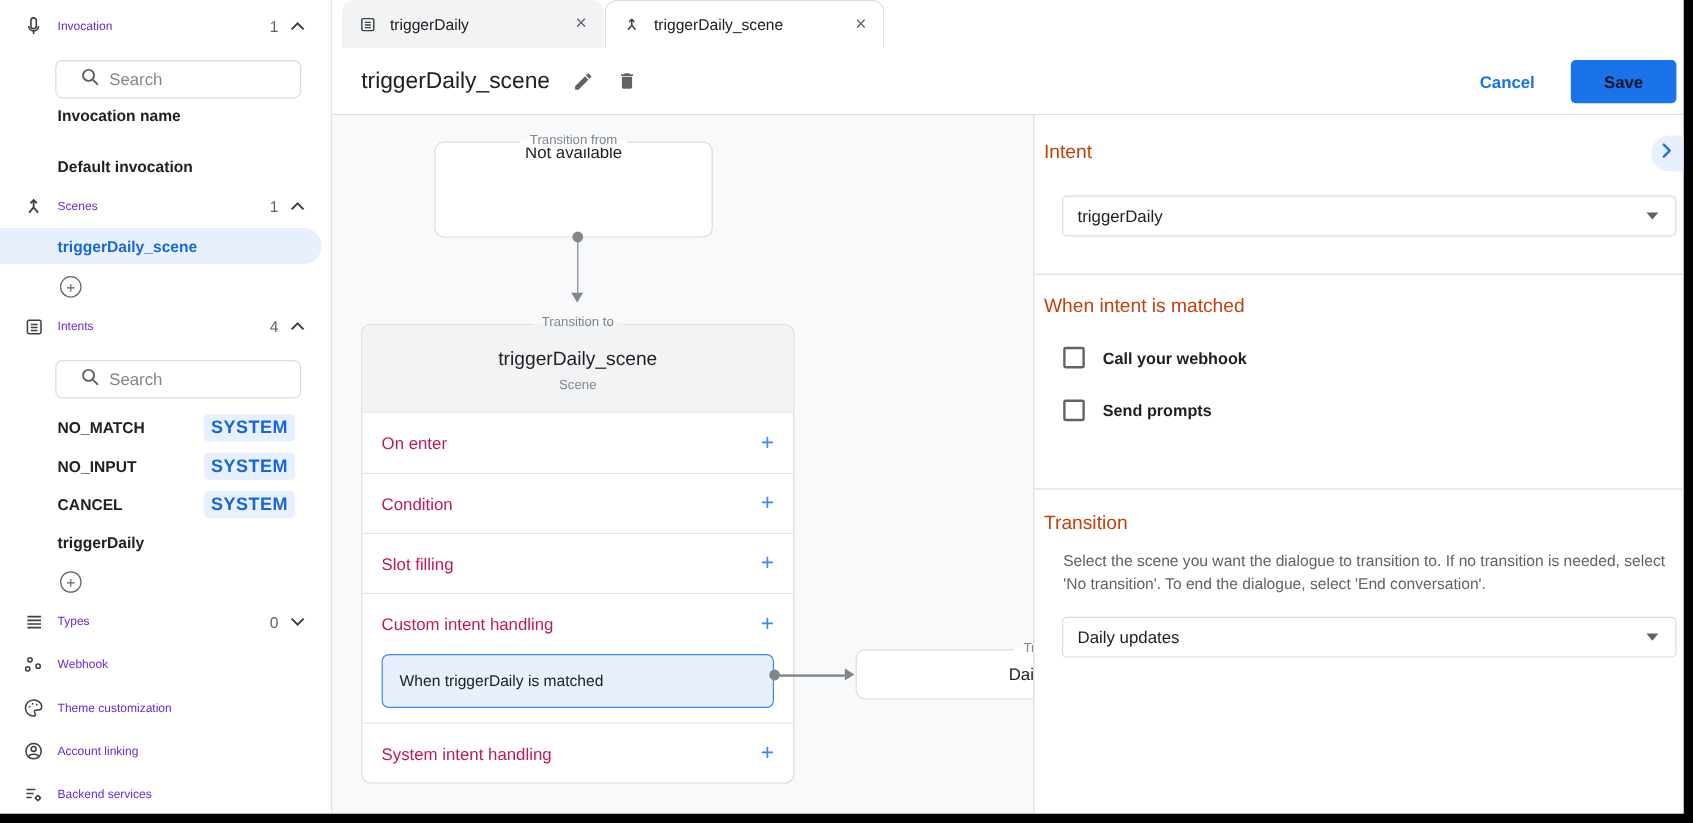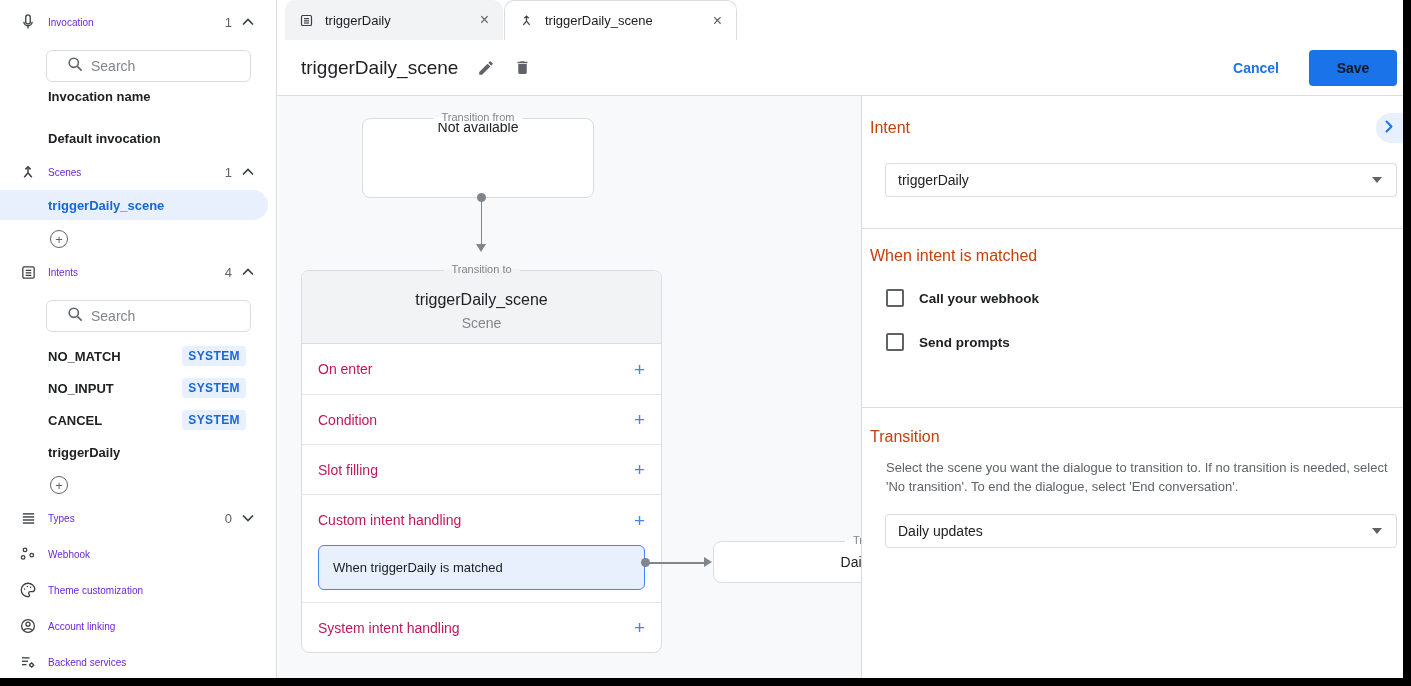--- a/index.html
+++ b/index.html
@@ -13,21 +13,21 @@
   .sicon { width:24px; height:24px; display:flex; align-items:center; justify-content:center; color:#3c4043; flex:none; }
   .slabel { margin-left:8px; font-size:10px; color:#6d28d9; flex:1 1 auto; white-space:nowrap; }
   .scount { font-size:13px; color:#5f6368; margin-right:10px; }
   .schev { display:flex; align-items:center; color:#5f6368; }
   .searchbox { position:absolute; left:46px; width:205px; height:32px; border:1px solid #dadce0; border-radius:6px; background:#fff; display:flex; align-items:center; padding:0 20px; }
   .searchbox input { border:none; outline:none; font-size:14px; color:#202124; width:140px; margin-left:8px; font-family:"Liberation Sans",sans-serif; background:transparent; }
   .searchbox input::placeholder { color:#80868b; }
   .bitem { position:absolute; left:48px; font-size:13px; font-weight:700; color:#202124; white-space:nowrap; }
   .irow { position:absolute; left:0; right:0; height:22px; display:flex; align-items:center; justify-content:space-between; padding:0 30px 0 48px; }
   .irow .ilabel { font-size:13px; font-weight:700; color:#202124; }
-  .badge { background:#e8f0fe; color:#1967d2; font-size:12px; font-weight:700; letter-spacing:.4px; padding:3px 6px; border-radius:4px; }
+  .badge { background:#e8f0fe; color:#1967d2; font-size:15px; font-weight:700; letter-spacing:.4px; padding:3px 6px; border-radius:4px; }
   .selpill { position:absolute; left:0; top:190px; width:268px; height:30px; background:#e8f0fe; border-radius:0 15px 15px 0; display:flex; align-items:center; padding-left:48px; }
   .selpill span { font-size:13px; font-weight:700; color:#1967d2; }
   .pluscirc { position:absolute; left:50px; width:18px; height:18px; border:1.6px solid #5f6368; border-radius:50%; color:#5f6368; display:flex; align-items:center; justify-content:center; font-size:13px; line-height:1; }
 
   
   .tabstrip { position:absolute; left:277px; top:0; width:1126px; height:40px; background:#fff; }
   .tab { position:absolute; top:0; height:40px; display:flex; align-items:center; padding:0 14px; border-radius:10px 10px 0 0; }
   .tab-inactive { left:8px; width:218px; background:#f1f3f4; }
   .tab-active { left:227px; width:233px; background:#fff; border:1px solid #dadce0; border-bottom:none; }
   .tab .ticon { width:16px; height:16px; color:#3c4043; flex:none; display:flex; align-items:center; }
@@ -55,21 +55,21 @@
   .dot { position:absolute; width:9px; height:9px; background:#80868b; border-radius:50%; }
   .vline { position:absolute; width:1.6px; background:#80868b; }
   .hline { position:absolute; height:1.6px; background:#80868b; }
   .arr-down { position:absolute; width:0; height:0; border-left:5px solid transparent; border-right:5px solid transparent; border-top:8px solid #80868b; }
   .arr-right { position:absolute; width:0; height:0; border-top:5px solid transparent; border-bottom:5px solid transparent; border-left:8px solid #80868b; }
 
   .scard { position:absolute; left:24px; top:174px; width:361px; background:#fff; border:1px solid #dadce0; border-radius:8px; }
   .scard .legend { background:linear-gradient(to bottom, #f8f9fa 50%, #f2f3f5 50%); }
   .schead { height:73px; background:#f2f3f5; border-radius:8px 8px 0 0; border-bottom:1px solid #dadce0; text-align:center; padding-top:20px; }
   .schead .sctitle { font-size:16px; color:#202124; }
-  .schead .scsub { font-size:14px; color:#80868b; margin-top:6px; }
+  .schead .scsub { font-size:11px; color:#80868b; margin-top:6px; }
   .crow { display:flex; align-items:center; justify-content:space-between; height:50px; padding:0 16px; }
   .crow.bt, .crow-wrap.bt { border-top:1px solid #e4e6e9; }
   .crow .rlabel { font-size:14px; color:#be185d; }
   .plus { color:#4285f4; font-size:19px; font-weight:400; line-height:1; cursor:pointer; }
   .handler { margin:0 16px 12px 16px; height:45px; border:1.5px solid #4285f4; background:#e8f0fe; border-radius:6px; display:flex; align-items:center; padding:0 14px; cursor:pointer; }
   .handler span { font-size:13px; color:#202124; }
 
   
   .panel { position:absolute; left:861px; top:96px; width:542px; height:582px; background:#fff; border-left:1px solid #dadce0; }
   .pheading { position:absolute; left:8px; font-size:16px; color:#c2410c; }

